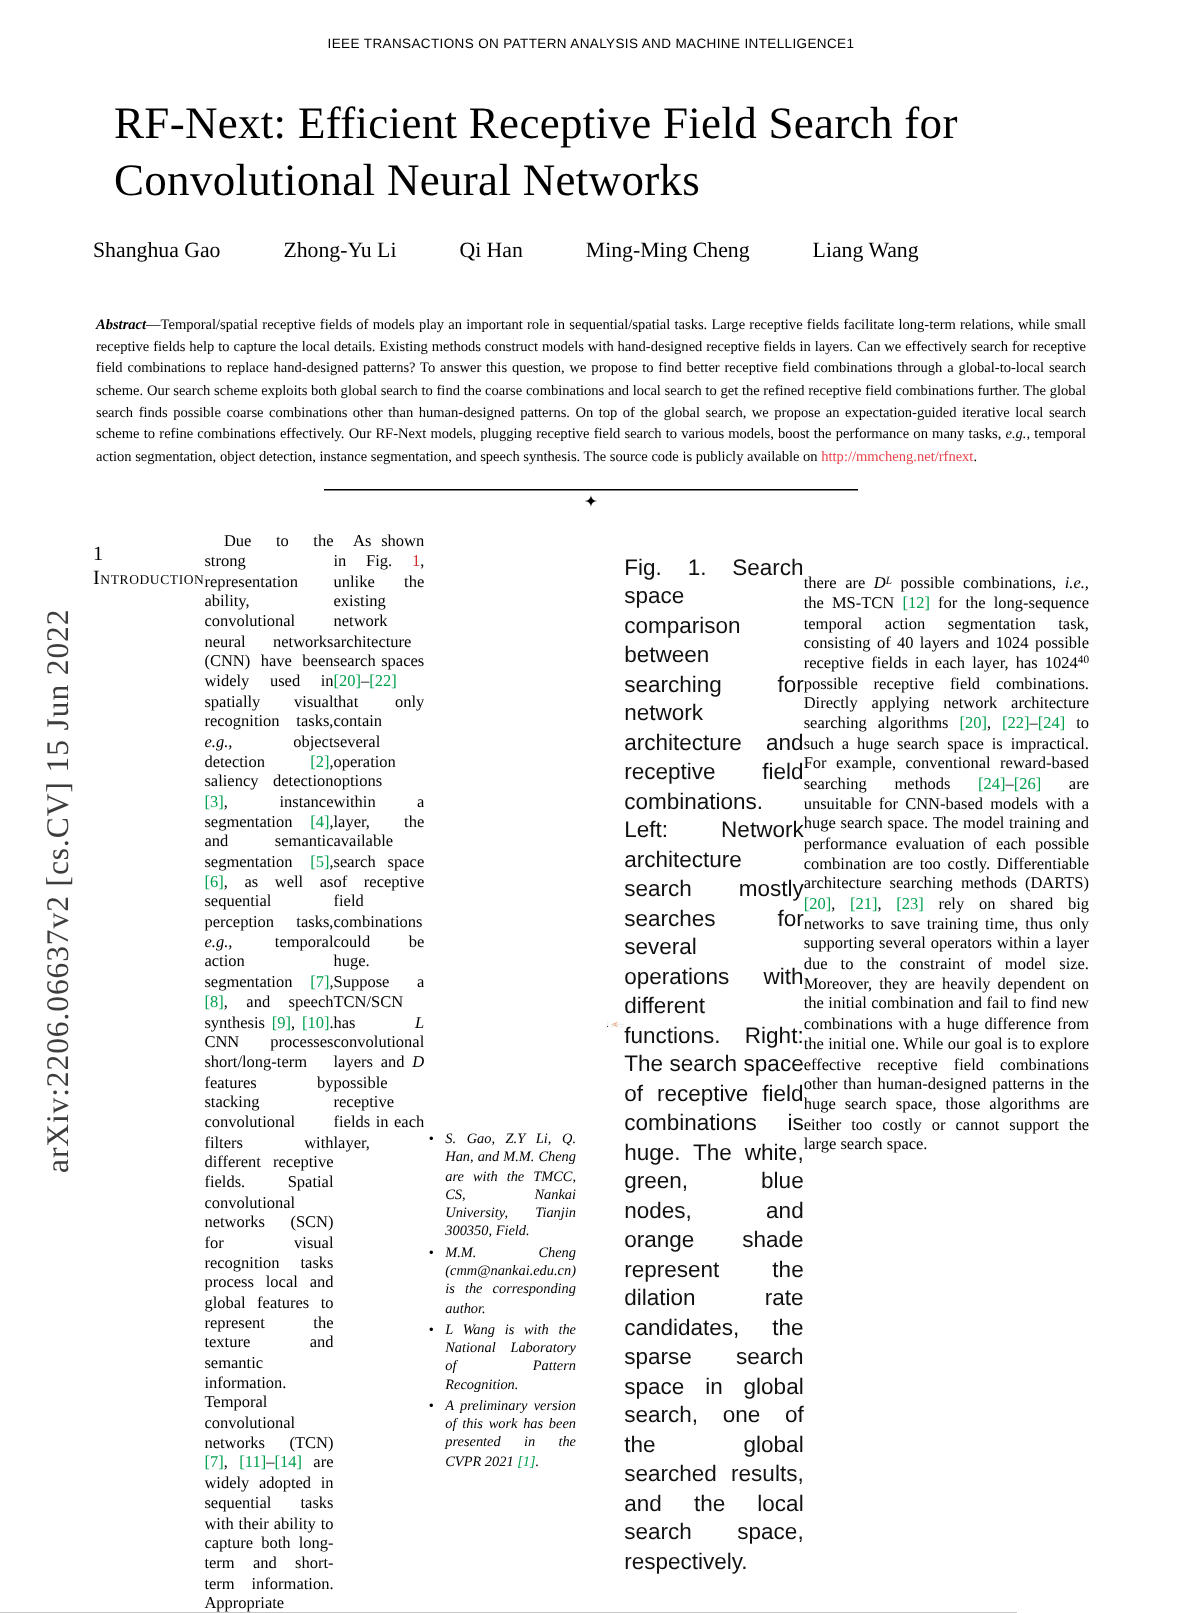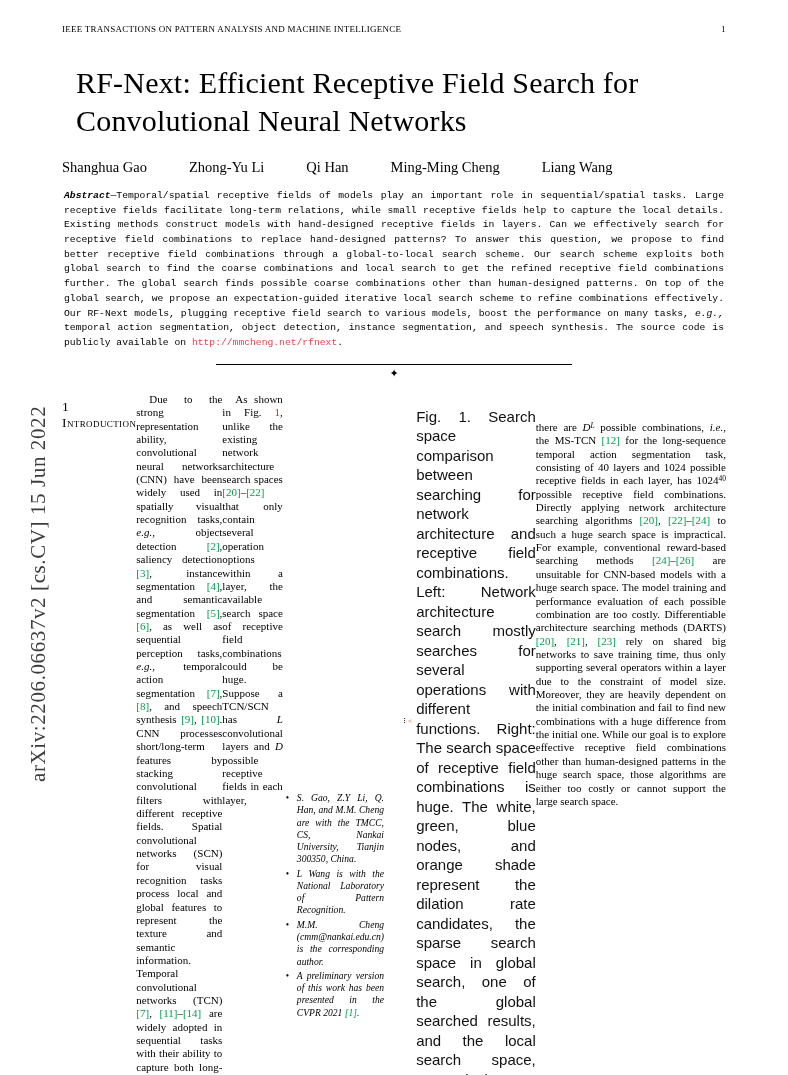--- a/index.html
+++ b/index.html
@@ -1,28 +1,28 @@
 <!DOCTYPE html>
 <html style="--cite: #00A04E; --link: #E8434A; --figref: #D62B2B; --orange: #F29C72; --orange-deep: #EC8A5C; --green-node: #BCE0CE; --blue-node: #A9C4E4; --teal-node: #7EC9B1;"><head>
 <meta charset="utf-8">
 <style>
   *{box-sizing:border-box}
   html,body{margin:0;padding:0;background:#9a9a9a}
   .page{width:788px;height:1075px;margin:0 auto;background:#fff;position:relative;overflow:hidden;
         font-family:"Liberation Serif","DejaVu Serif",serif;color:#000}
   .content{position:relative;height:100%;padding:24px 62px 0}
 
-  .running-head{display:flex;justify-content:space-between;align-items:baseline;
-      font-family:Liberation Serif, serif;font-size:9px;letter-spacing:.25px}
+  .running-head{display:flex;justify-content:center;align-items:baseline;
+      font-family:Liberation Sans, sans-serif;font-size:9px;letter-spacing:.25px}
 
   .title{margin:30px 14px 0;text-align:left;font-weight:400;font-size:30px;line-height:1.28;letter-spacing:.2px}
 
   .authors{margin-top:18px;display:flex;gap:42px;font-size:14.5px}
 
-  .abstract,.index-terms{margin:13px 2px 0;font-family:Liberation Mono, monospace;
+  .abstract,.index-terms{margin:34px 2px 0;font-family:Liberation Serif, serif;
       font-size:9.7px;line-height:1.52;text-align:justify}
   .index-terms{margin-top:12px}
 
   .separator{margin-top:13px;text-align:center}
   .sep-line{width:356px;margin:0 auto;border-top:1px solid #000;height:0}
   .sep-star{margin-top:3px;font-size:11px;line-height:1}
 
   .columns{display:flex;gap:20px;margin-top:14px;height:628px}
   .col{width:322px;display:flex;}
 
@@ -98,23 +98,23 @@
 
       <div class="col col-left">
         <h2 class="section-heading">
           <span class="sec-num">1</span>
           <span class="sec-title">Introduction</span>
         </h2>
         <p class="body-par">Due to the strong representation ability, convolutional neural networks (CNN) have been widely used in spatially visual recognition tasks, <span class="seg-em">e.g.,</span> object detection <span class="seg-cite">[2]</span>, saliency detection <span class="seg-cite">[3]</span>, instance segmentation <span class="seg-cite">[4]</span>, and semantic segmentation <span class="seg-cite">[5]</span>, <span class="seg-cite">[6]</span>, as well as sequential perception tasks, <span class="seg-em">e.g.,</span> temporal action segmentation <span class="seg-cite">[7]</span>, <span class="seg-cite">[8]</span>, and speech synthesis <span class="seg-cite">[9]</span>, <span class="seg-cite">[10]</span>. CNN processes short/long-term features by stacking convolutional filters with different receptive fields. Spatial convolutional networks (SCN) for visual recognition tasks process local and global features to represent the texture and semantic information. Temporal convolutional networks (TCN) <span class="seg-cite">[7]</span>, <span class="seg-cite">[11]</span>–<span class="seg-cite">[14]</span> are widely adopted in sequential tasks with their ability to capture both long-term and short-term information. Appropriate receptive fields in layers are crucial for both SCN and TCN as large receptive fields contribute to long-term dependencies while small receptive fields benefit the local details. State-of-the-art (SOTA) SCN <span class="seg-cite">[2]</span>, <span class="seg-cite">[4]</span>, <span class="seg-cite">[15]</span>–<span class="seg-cite">[17]</span> and TCN <span class="seg-cite">[7]</span>, <span class="seg-cite">[8]</span>, <span class="seg-cite">[13]</span>, <span class="seg-cite">[18]</span>, <span class="seg-cite">[19]</span> methods rely on human-designed receptive field combinations, <span class="seg-em">i.e.,</span> dilation rate or pooling size in each layer, to make the trade-off between capturing long and short term dependencies. Questions have been raised: Are there other effective receptive field combinations that perform comparable or better than hand-designed patterns? Will the receptive field combinations vary among different datasets? To answer those questions, we propose to find the possible receptive field combinations in a coarse-to-fine scheme through the global-to-local search.</p>
         <p class="body-par">As shown in Fig. <span class="seg-figref">1</span>, unlike the existing network architecture search spaces <span class="seg-cite">[20]</span>–<span class="seg-cite">[22]</span> that only contain several operation options within a layer, the available search space of receptive field combinations could be huge. Suppose a TCN/SCN has <span class="seg-em">L</span> convolutional layers and <span class="seg-em">D</span> possible receptive fields in each layer,</p>
 
         <ul class="footnotes">
-          <li>S. Gao, Z.Y Li, Q. Han, and M.M. Cheng are with the TMCC, CS, Nankai University, Tianjin 300350, China.</li>
+          <li>S. Gao, Z.Y Li, Q. Han, and M.M. Cheng are with the TMCC, CS, Nankai University, Tianjin 300350, Field.</li>
+          <li>M.M. Cheng (cmm@nankai.edu.cn) is the corresponding author.</li>
           <li>L Wang is with the National Laboratory of Pattern Recognition.</li>
-          <li>M.M. Cheng (cmm@nankai.edu.cn) is the corresponding author.</li>
           <li>A preliminary version of this work has been presented in the CVPR 2021 <span class="seg-cite">[1]</span>.</li>
         </ul>
       </div>
 
       <div class="col col-right">
 
         <svg class="fig1" viewBox="0 0 326 124" xmlns="http://www.w3.org/2000/svg">
 
           <g>
             <line class="edge-l" x1="31" y1="16" x2="10" y2="53"></line>

